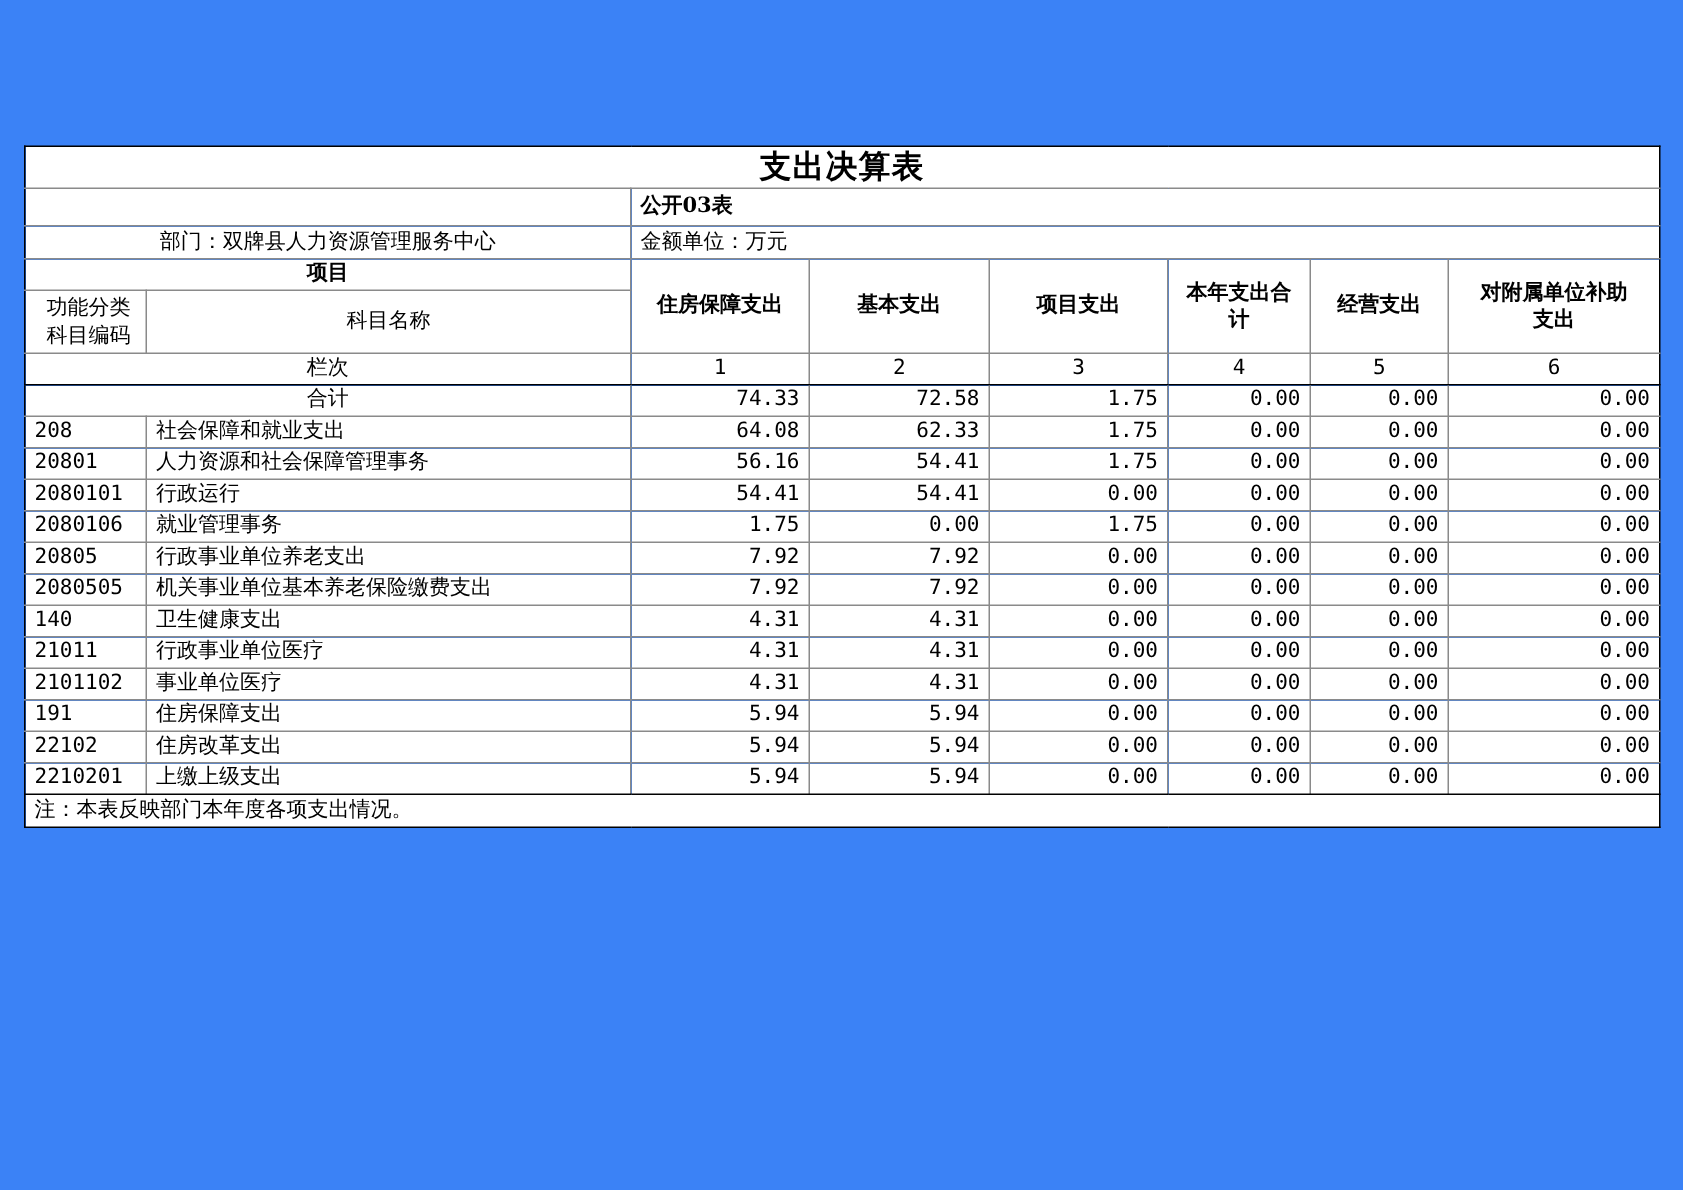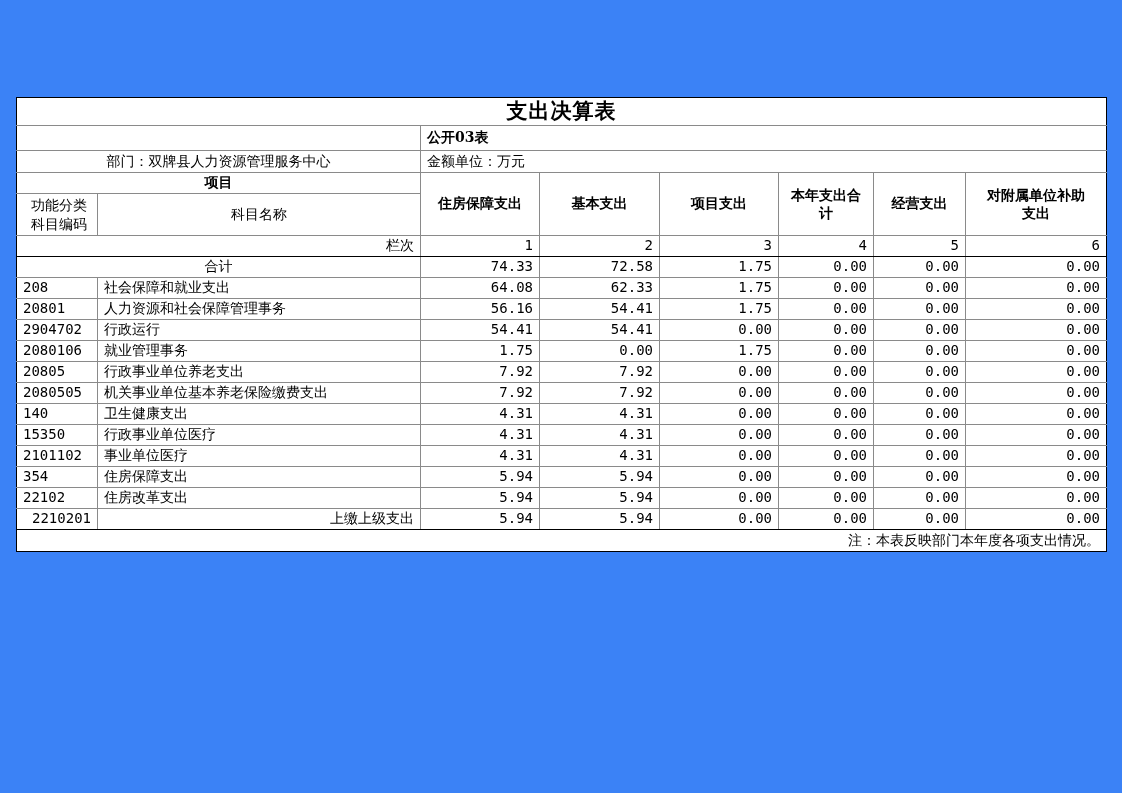--- a/index.html
+++ b/index.html
@@ -35,21 +35,21 @@
     padding: 0 6px;
     vertical-align: middle;
     overflow: hidden;
     line-height: 1.25;
     background: #ffffff;
   }
   
   table.report tr td:first-child  { border-left-color: #000; }
   table.report tr td:last-child   { border-right-color: #000; }
   table.report tr:first-child td  { border-top-color: #000; }
-  table.report tr:last-child td   { border-bottom-color: #000; text-align: right; }
+  table.report tr:last-child td   { border-bottom-color: #000; }
 
   .r-title  { height: 28px; }
   .r-code   { height: 25px; }
   .r-dept   { height: 22px; }
   .r-hdr1   { height: 21px; font-weight: bold; }
   .r-hdr2   { height: 42px; }
   .r-lanci  { height: 21px; }
   .r-data   { height: 21px; }
   .r-note   { height: 22px; }
 
@@ -201,21 +201,21 @@
             <td class="codecell">20801</td>
             <td class="namecell">人力资源和社会保障管理事务</td>
             <td class="num">56.16</td>
             <td class="num">54.41</td>
             <td class="num">1.75</td>
             <td class="num">0.00</td>
             <td class="num">0.00</td>
             <td class="num">0.00</td>
           </tr>
           <tr class="r-data">
-            <td class="codecell">2904702</td>
+            <td class="codecell">2080101</td>
             <td class="namecell">行政运行</td>
             <td class="num">54.41</td>
             <td class="num">54.41</td>
             <td class="num">0.00</td>
             <td class="num">0.00</td>
             <td class="num">0.00</td>
             <td class="num">0.00</td>
           </tr>
           <tr class="r-data">
             <td class="codecell">2080106</td>
@@ -251,41 +251,41 @@
             <td class="codecell">140</td>
             <td class="namecell">卫生健康支出</td>
             <td class="num">4.31</td>
             <td class="num">4.31</td>
             <td class="num">0.00</td>
             <td class="num">0.00</td>
             <td class="num">0.00</td>
             <td class="num">0.00</td>
           </tr>
           <tr class="r-data">
-            <td class="codecell">15350</td>
+            <td class="codecell">21011</td>
             <td class="namecell">行政事业单位医疗</td>
             <td class="num">4.31</td>
             <td class="num">4.31</td>
             <td class="num">0.00</td>
             <td class="num">0.00</td>
             <td class="num">0.00</td>
             <td class="num">0.00</td>
           </tr>
           <tr class="r-data">
             <td class="codecell">2101102</td>
             <td class="namecell">事业单位医疗</td>
             <td class="num">4.31</td>
             <td class="num">4.31</td>
             <td class="num">0.00</td>
             <td class="num">0.00</td>
             <td class="num">0.00</td>
             <td class="num">0.00</td>
           </tr>
           <tr class="r-data">
-            <td class="codecell">354</td>
+            <td class="codecell">191</td>
             <td class="namecell">住房保障支出</td>
             <td class="num">5.94</td>
             <td class="num">5.94</td>
             <td class="num">0.00</td>
             <td class="num">0.00</td>
             <td class="num">0.00</td>
             <td class="num">0.00</td>
           </tr>
           <tr class="r-data">
             <td class="codecell">22102</td>

